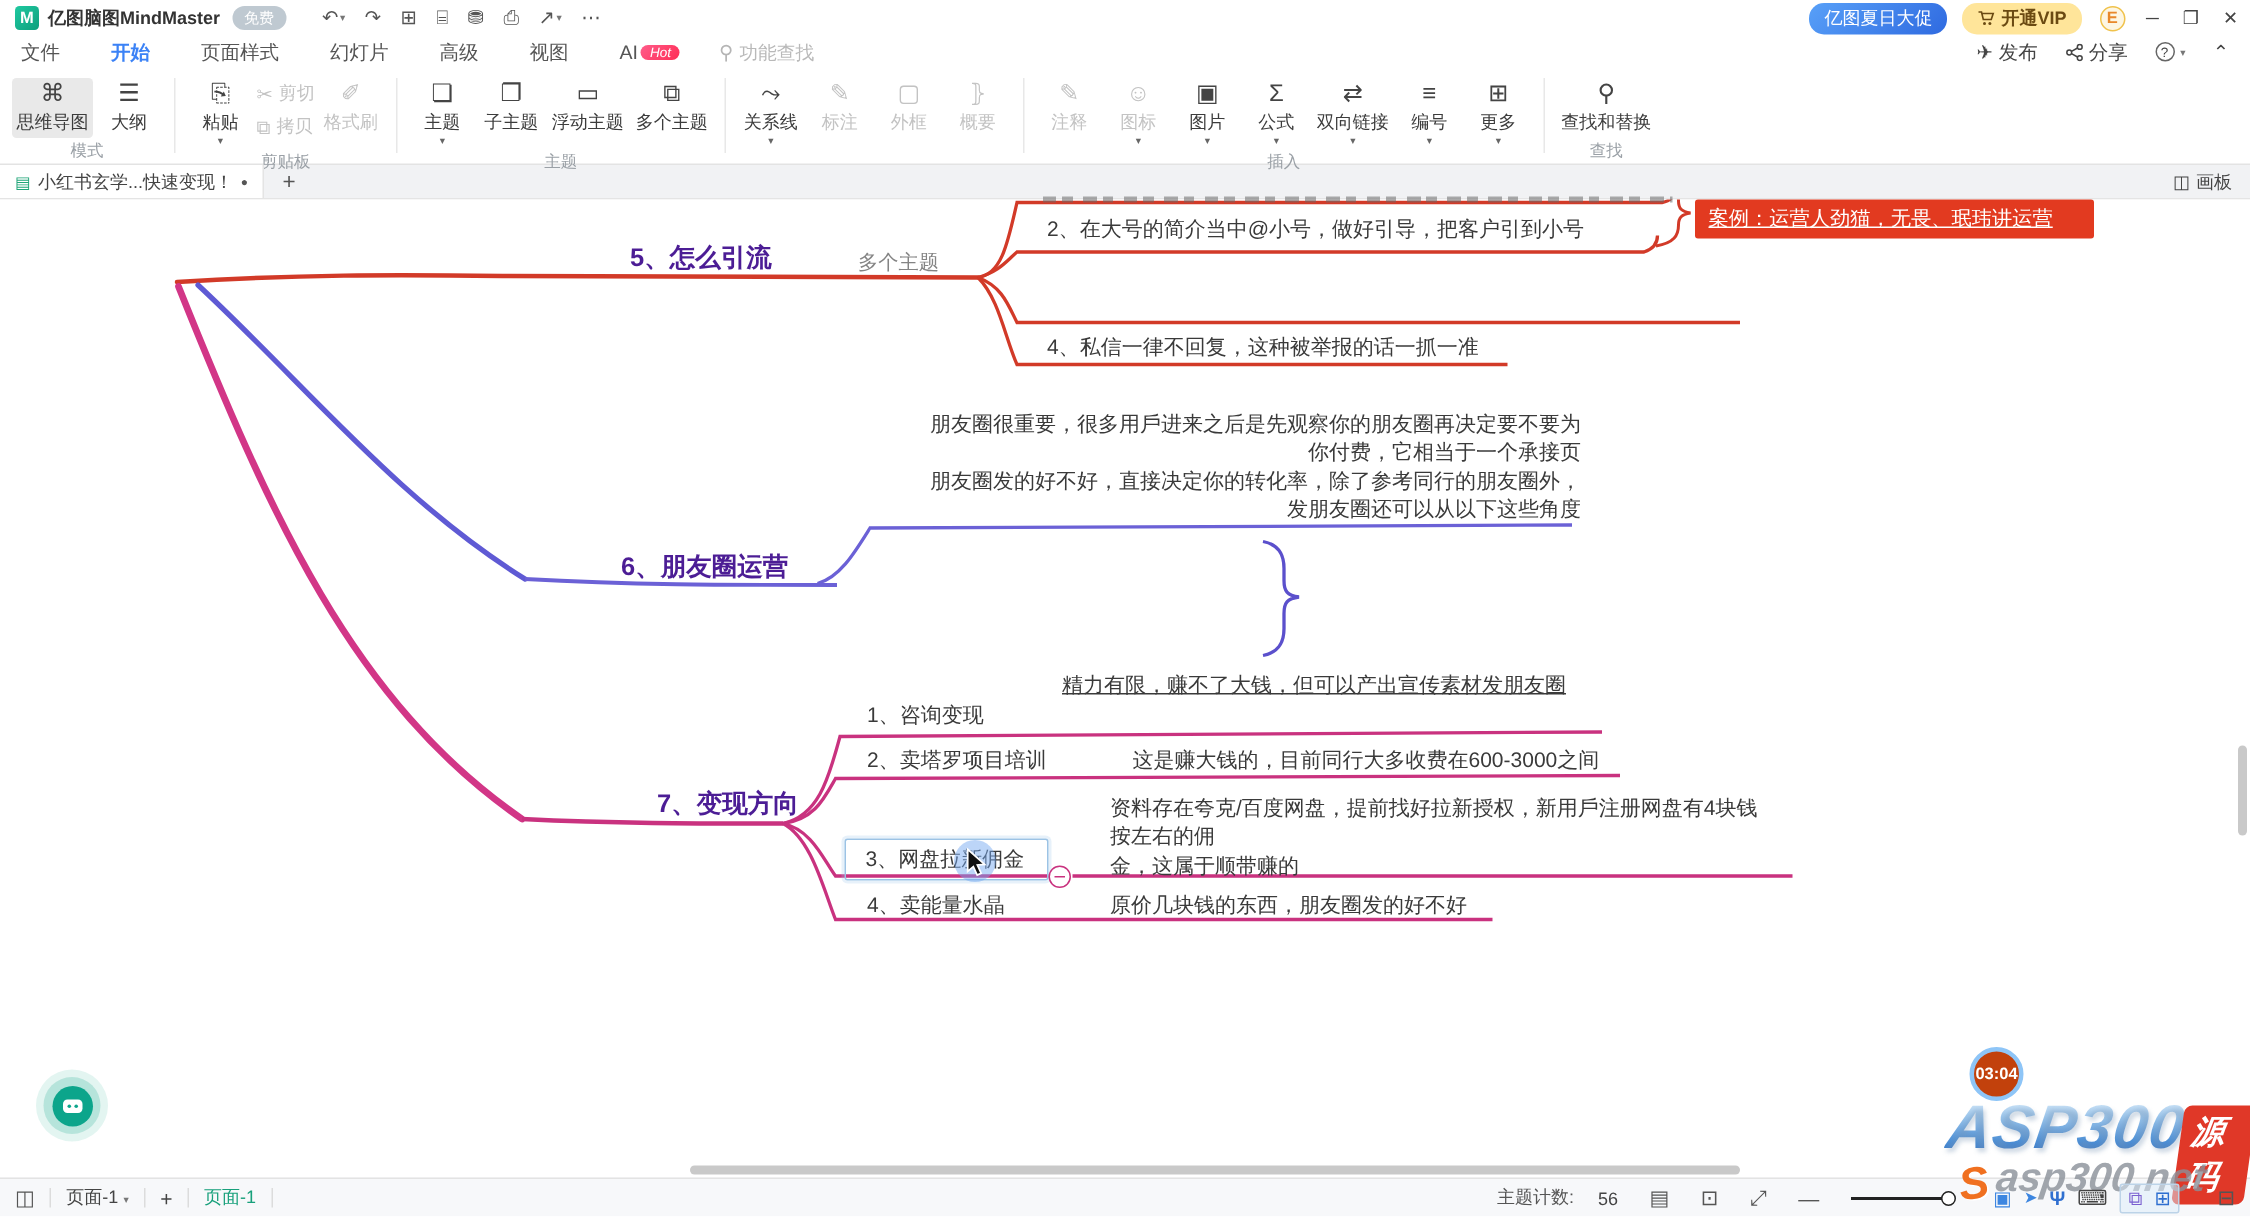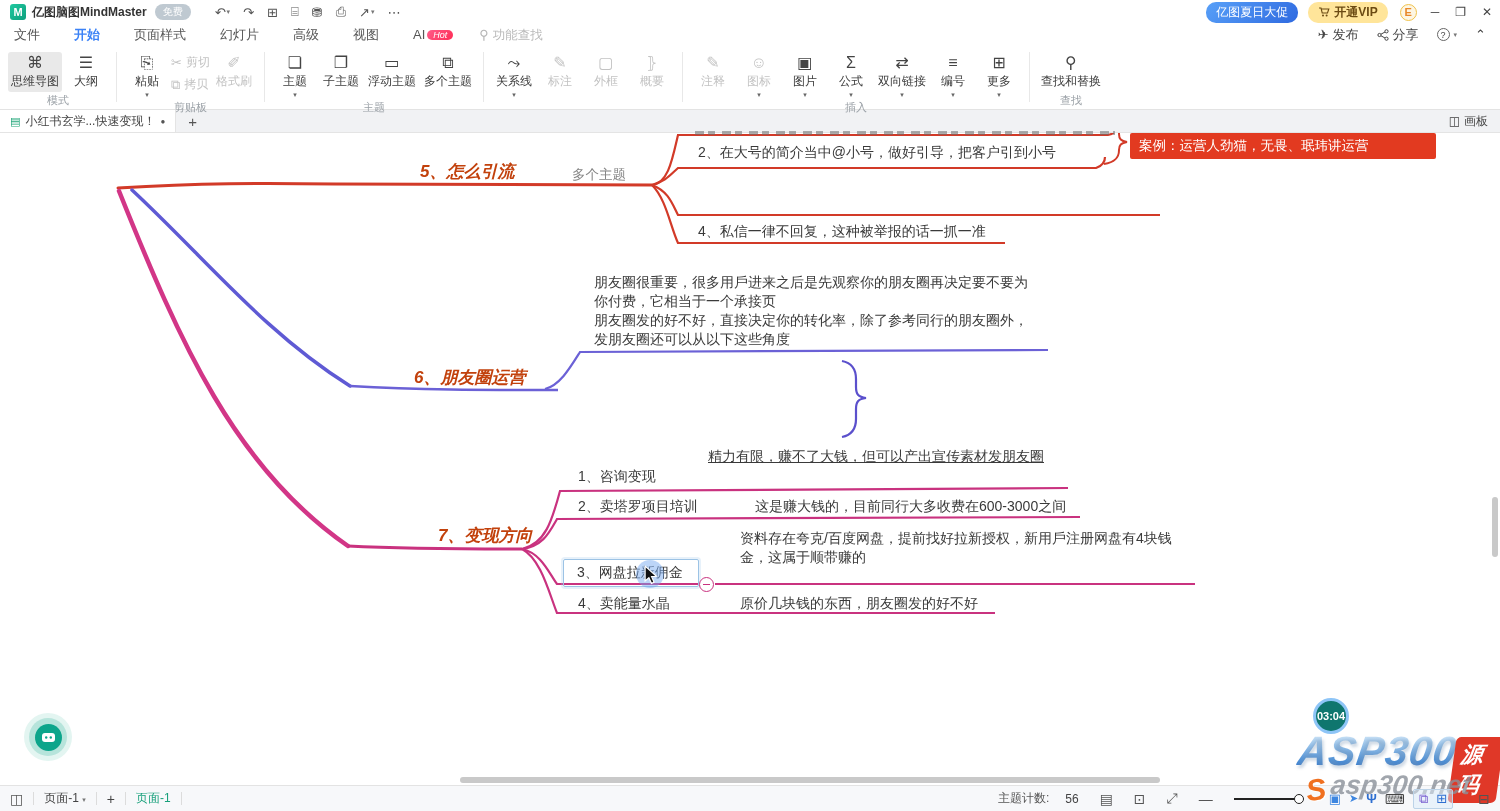--- a/index.html
+++ b/index.html
@@ -55,39 +55,39 @@
   .dtab .doc-ico { color:#21a679; font-size:11px; }
   .dtab .dot { color:#555; font-size:8px; }
   .newtab { font-size:15px; color:#555; padding:0 12px; }
   .dt-spacer { flex:1; }
   .board-btn { display:flex; align-items:center; gap:4px; font-size:12px; color:#444; padding-right:12px; }
 
   
   .canvas { position:relative; width:1500px; height:652px; background:#fff; }
   .canvas svg.curves { position:absolute; left:0; top:0; }
   .node { position:absolute; color:#3a3a3a; font-size:14px; font-weight:500; white-space:nowrap; }
-  .btitle { font-size:17px; font-weight:bold; color:#c2410c;font-style:italic; }
+  .btitle { font-size:17px; font-weight:bold; color:#4c1d95; }
   .hint { color:#848484; font-size:13.5px; }
   .mline { line-height:19.5px; }
   .clipped-line { position:absolute; left:695px; top:-2px; width:420px; height:7px; overflow:hidden; opacity:.55;
      background:repeating-linear-gradient(90deg,#6b6b6b 0 9px,transparent 9px 13px,#6b6b6b 13px 20px,transparent 20px 27px); height:4px; }
-  .casebox { position:absolute; left:1130px; top:0px; width:306px; height:26px; background:#e23a20; color:#fff; font-size:13.5px; line-height:26px; padding:0 9px; border-radius:2px; white-space:nowrap; }
+  .casebox { position:absolute; left:1130px; top:0px; width:266px; height:26px; background:#e23a20; color:#fff; font-size:13.5px; line-height:26px; padding:0 9px; border-radius:2px; white-space:nowrap;text-decoration:underline; }
   .bubble { position:absolute; left:558px; top:222px; width:281px; height:85px; border:2px solid #8177d6; border-radius:22px; background:#fff; padding:5px 0 0 16px; }
   .bubble div { font-size:13.5px; line-height:19px; color:#3a3a3a; white-space:nowrap; }
   .pnote { position:absolute; left:853px; top:231px; width:463px; height:67px; background:#776bd8; border-radius:6px; color:#fff; padding:4px 10px; }
   .pnote div { font-size:13.5px; line-height:19.5px; white-space:nowrap; }
   .selbox { position:absolute; left:563px; top:426px; width:136px; height:28px; border:1.5px solid #9cc3e5; box-shadow:0 0 0 2px rgba(160,200,235,.25); border-radius:2px; display:flex; align-items:center; padding-left:13px; font-size:14px; color:#3a3a3a; font-weight:500; }
   .collapse-h { position:absolute; left:699px; top:444px; width:15px; height:15px; border:1.5px solid #c9327f; border-radius:50%; background:#fff; display:flex; align-items:center; justify-content:center; }
   .collapse-h::after { content:""; width:7px; height:1.5px; background:#c9327f; display:block; }
   .cursor-glow { position:absolute; left:636px; top:427px; width:28px; height:28px; border-radius:50%; background:rgba(116,168,240,.48); }
   .cursor { position:absolute; left:643px; top:432px; }
   .ai-float { position:absolute; left:24px; top:580px; width:48px; height:48px; border-radius:50%; background:rgba(23,170,140,.12); display:flex; align-items:center; justify-content:center; }
   .ai-mid { width:38px; height:38px; border-radius:50%; background:rgba(23,170,140,.22); display:flex; align-items:center; justify-content:center; }
   .ai-core { width:27px; height:27px; border-radius:50%; background:#0ca58b; display:flex; align-items:center; justify-content:center; }
-  .timer { position:absolute; left:1313px; top:565px; width:36px; height:36px; border-radius:50%; background:#0f766e; border:3px solid #8ec5f7; color:#fff; font-size:11px; font-weight:bold; display:flex; align-items:center; justify-content:center; }
+  .timer { position:absolute; left:1313px; top:565px; width:36px; height:36px; border-radius:50%; background:#c2410c; border:3px solid #8ec5f7; color:#fff; font-size:11px; font-weight:bold; display:flex; align-items:center; justify-content:center; }
   .hscroll { position:absolute; left:460px; top:644px; width:700px; height:6px; border-radius:3px; background:#c9c9c9; }
   .vscroll { position:absolute; right:2px; top:364px; width:6px; height:60px; border-radius:3px; background:#c9c9c9; }
 
   
   .wm { position:absolute; z-index:40; pointer-events:none; }
   .wm-brand { left:1298px; top:728px; font-size:41px; font-weight:900; font-style:italic; letter-spacing:1px;
      background:linear-gradient(180deg,#e8f4fd 5%,#9cc6ec 35%,#4c8fd6 70%,#2b64b8); -webkit-background-clip:text; background-clip:text; color:transparent;
      text-shadow:2px 3px 3px rgba(120,150,180,.35); transform:skewX(-8deg); }
   .wm-tag { left:1452px; top:737px; background:#e03828; color:#fff; font-size:22px; font-weight:bold; font-style:italic; padding:3px 7px; border-radius:5px; transform:skewX(-8deg); }
   .wm-url { left:1331px; top:770px; font-size:27px; font-weight:bold; font-style:italic; color:rgba(138,144,152,.8); transform:skewX(-8deg); }
@@ -374,35 +374,36 @@
       <path d="M522,416 C541,426 549,460 557,480 L995,480" stroke="#c9327f" stroke-width="2.2" fill="none"></path>
     </svg>
 
     <div class="clipped-line"></div>
     <div class="node btitle" style="left:420px; top:27px;">5、怎么引流</div>
     <div class="node hint" style="left:572px; top:33px;">多个主题</div>
     <div class="node" style="left:698px; top:11px;">2、在大号的简介当中@小号，做好引导，把客户引到小号</div>
     <div class="node" style="left:698px; top:90px;">4、私信一律不回复，这种被举报的话一抓一准</div>
     <div class="casebox">案例：运营人劲猫，无畏、珉玮讲运营</div>
 
-    <div class="node mline" style="left:594px; top:140px; line-height:18.9px;">
+    <div class="node mline" style="left:620px; top:140px; line-height:18.9px;text-align:right;">
       <div>朋友圈很重要，很多用戶进来之后是先观察你的朋友圈再决定要不要为</div>
       <div>你付费，它相当于一个承接页</div>
       <div>朋友圈发的好不好，直接决定你的转化率，除了参考同行的朋友圈外，</div>
       <div>发朋友圈还可以从以下这些角度</div>
     </div>
     <div class="node btitle" style="left:414px; top:233px;">6、朋友圈运营</div>
 
     <div class="node btitle" style="left:438px; top:391px;">7、变现方向</div>
     <div class="node" style="left:578px; top:335px;">1、咨询变现</div>
     <div class="node" style="left:708px; top:315px;text-decoration:underline;">精力有限，赚不了大钱，但可以产出宣传素材发朋友圈</div>
     <div class="node" style="left:578px; top:365px;">2、卖塔罗项目培训</div>
     <div class="node" style="left:755px; top:365px;">这是赚大钱的，目前同行大多收费在600-3000之间</div>
     <div class="node mline" style="left:740px; top:396px; line-height:19.3px;">
       <div>资料存在夸克/百度网盘，提前找好拉新授权，新用戶注册网盘有4块钱</div>
+      <div>按左右的佣</div>
       <div>金，这属于顺带赚的</div>
     </div>
     <div class="selbox">3、网盘拉新佣金</div>
     <div class="collapse-h"></div>
     <div class="node" style="left:578px; top:462px;">4、卖能量水晶</div>
     <div class="node" style="left:740px; top:462px;">原价几块钱的东西，朋友圈发的好不好</div>
 
     <div class="cursor-glow"></div>
     <svg class="cursor" width="16" height="20" viewBox="0 0 12 17">
       <path d="M1,1 L1,13.5 L4.2,10.8 L6.4,15.6 L8.6,14.6 L6.5,9.9 L10.6,9.6 Z" fill="#111" stroke="#fff" stroke-width="1"></path>

